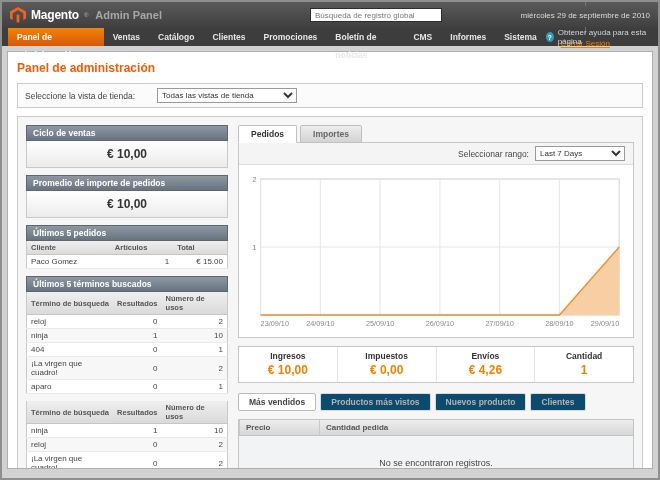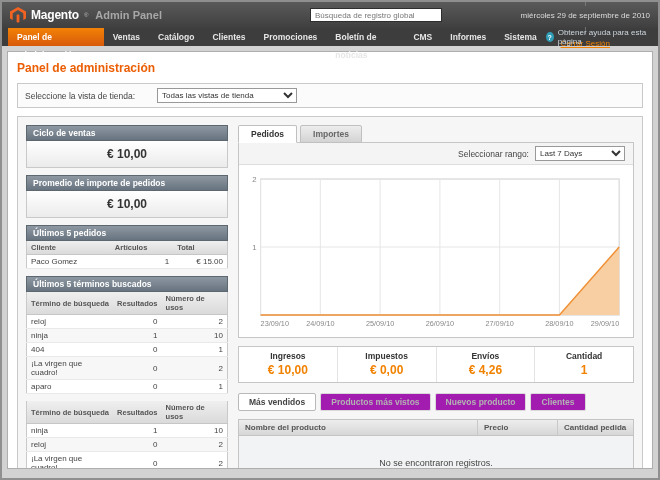--- a/index.html
+++ b/index.html
@@ -57,21 +57,21 @@
   .chart-wrap { padding:6px 6px 4px 6px; }
 
   .stats-row { margin-top:8px; border:1px solid #c6c6c6; background:#fff; display:flex; }
   .stat { flex:1; text-align:center; padding:4px 0 5px 0; border-left:1px solid #e3e3e3; }
   .stat:first-child { border-left:none; }
   .stat-label { font-size:8.5px; font-weight:bold; color:#333; }
   .stat-value { font-size:12px; font-weight:bold; color:#f18200; margin-top:2px; }
 
   .bottom-tabs { margin-top:10px; display:flex; gap:4px; }
   .btab { padding:3px 10px; font-size:8.5px; font-weight:bold; border:1px solid #b9b9b9; background:#fff; color:#444; border-radius:2px; cursor:pointer; }
-  .btab.disabled { background:#a21caf; color:#b3b3b3; border-color:#d9d9d9;text-align:right; }
+  .btab.disabled { background:#0c4a6e; color:#b3b3b3; border-color:#d9d9d9;text-align:right; }
 
   .pt-head { display:flex; margin-top:8px; background:linear-gradient(#ededed,#d7d7d7); border:1px solid #c4c4c4; font-weight:bold; color:#555; font-size:8px; }
   .pt-cell { padding:3px 6px; }
   .pt-name { flex:1; }
   .pt-price { width:80px; border-left:1px solid #c9c9c9; }
   .pt-qty { width:76px; border-left:1px solid #c9c9c9; }
   .pt-empty { border:1px solid #c6c6c6; border-top:none; background:#f2f3f4; height:54px; display:flex; align-items:center; justify-content:center; font-size:9px; color:#444; }
 </style>
 </head>
 <body>
@@ -293,21 +293,20 @@
           </div>
 
           <div class="bottom-tabs">
             <div class="btab">Más vendidos</div>
             <div class="btab disabled">Productos más vistos</div>
             <div class="btab disabled">Nuevos producto</div>
             <div class="btab disabled">Clientes</div>
           </div>
 
           <div class="pt-head">
-            <div class="pt-cell pt-name">Nombre del producto</div>
             <div class="pt-cell pt-price">Precio</div>
             <div class="pt-cell pt-qty">Cantidad pedida</div>
           </div>
           <div class="pt-empty">
             <span>No se encontraron registros.</span>
           </div>
 
         </div>
       </div>
 

